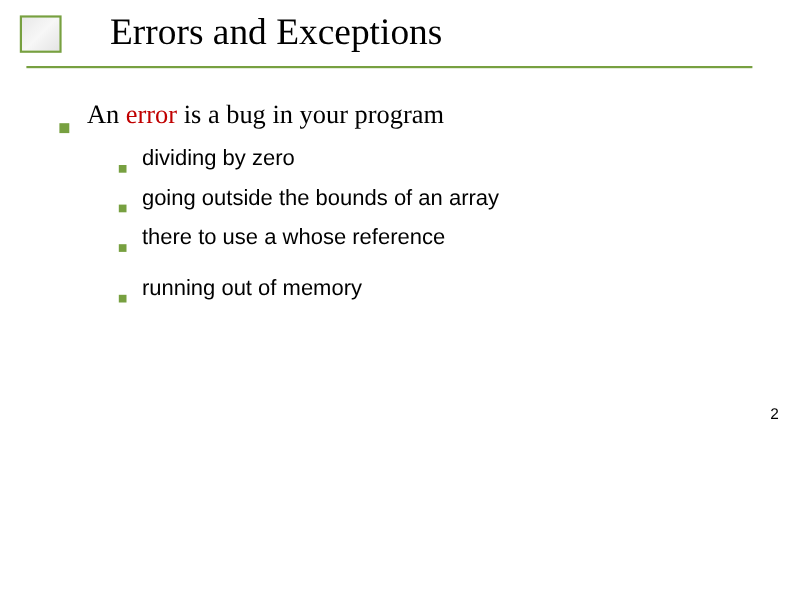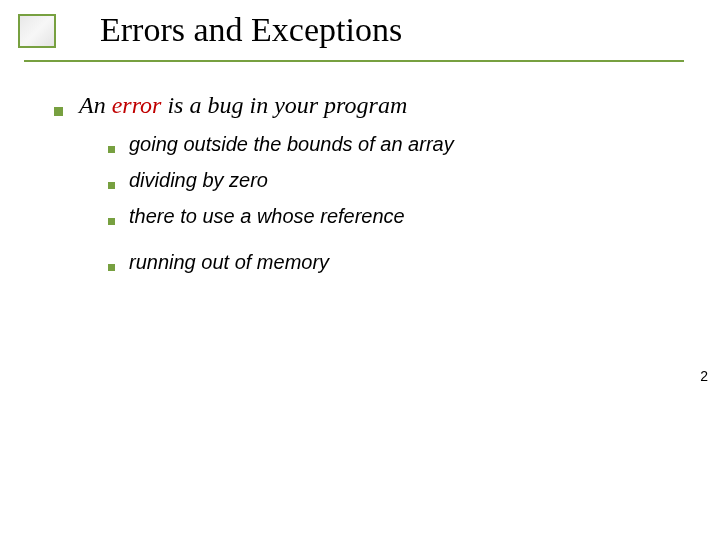--- a/index.html
+++ b/index.html
@@ -50,23 +50,22 @@
   .body {
     position: absolute;
     left: 54px;
     top: 90px;
     right: 30px;
     font-size: 24px;
     line-height: 1.3;
   }
   .bullet-row {
     display: flex;
-    align-items: center;
+    align-items: flex-end;
     margin-bottom: 10px;
-    font-style: italic;
   }
   .lvl1 { margin-left: 0; }
   .lvl2 { margin-left: 54px; font-size: 20px; font-family: Arial, Helvetica, sans-serif; }
   .sq {
     width: 9px;
     height: 9px;
     background: #77a040;
     flex: 0 0 9px;
     margin-top: 12px;
     margin-right: 16px;
@@ -107,25 +106,25 @@
 
     <div class="bullet-row lvl1">
       <div class="sq"></div>
       <div class="txt">
         <span>An </span><span class="term">error</span><span> is a bug in your program</span>
       </div>
     </div>
 
     <div class="bullet-row lvl2">
       <div class="sq"></div>
-      <div class="txt">going outside the bounds of an array</div>
+      <div class="txt">dividing by zero</div>
     </div>
     <div class="bullet-row lvl2">
       <div class="sq"></div>
-      <div class="txt">dividing by zero</div>
+      <div class="txt">going outside the bounds of an array</div>
     </div>
     <div class="bullet-row lvl2">
       <div class="sq"></div>
       <div class="txt">
         <span>there to use a </span><span class="code">whose</span><span> reference</span>
       </div>
     </div>
 
     <div class="section-gap"></div>
 

